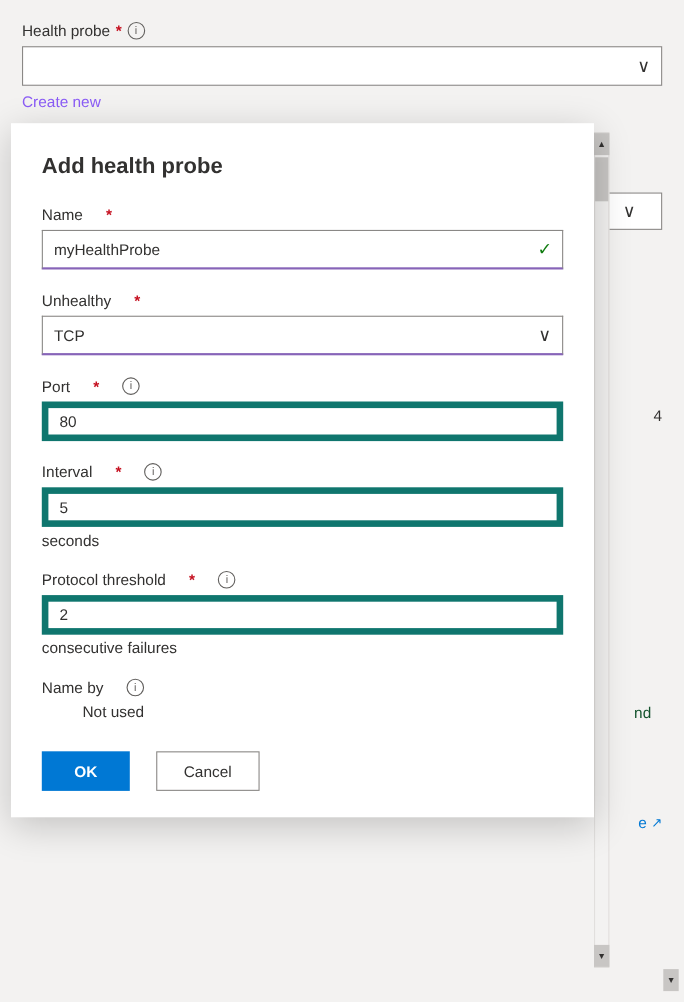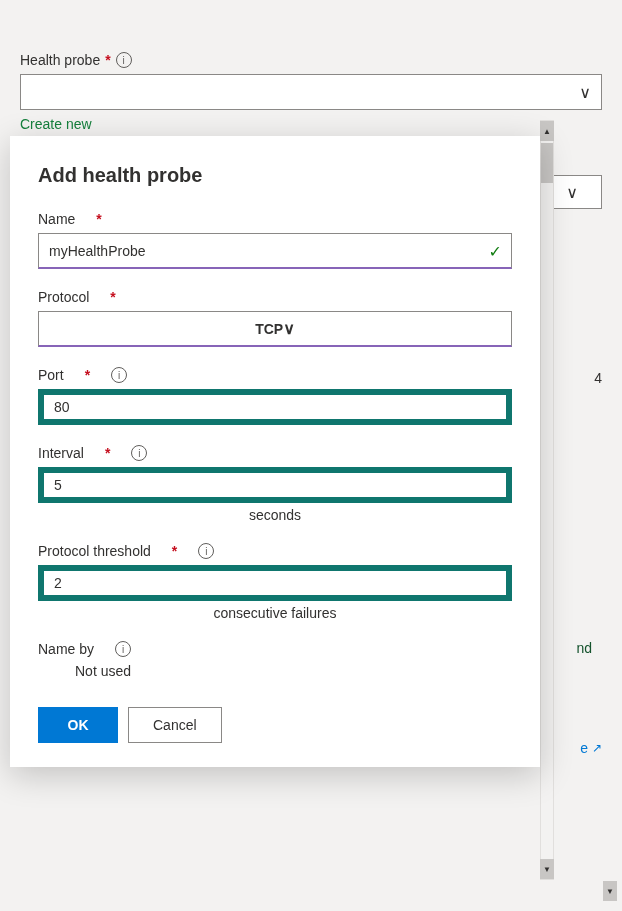--- a/index.html
+++ b/index.html
@@ -24,21 +24,20 @@
     .health-probe-section {
       margin-bottom: 10px;
     }
 
     .field-label {
       font-size: 14px;
       color: #323130;
       margin-bottom: 6px;
       display: flex;
       gap: 5px;
-      margin-top: 32px;
     }
 
     .required-star {
       color: #c50f1f;
       font-weight: bold;
     }
 
     .info-icon {
       display: inline-flex;
       align-items: center;
@@ -65,32 +64,32 @@
       cursor: pointer;
       font-size: 14px;
     }
 
     .dropdown-arrow {
       font-size: 16px;
       color: #323130;
     }
 
     .create-new-link {
-      color: #15803d;
+      color: #8b5cf6;
       font-size: 14px;
       cursor: pointer;
       text-decoration: none;
       display: inline-block;
       margin-top: 6px;
     }
 
     
     .modal-overlay {
       position: absolute;
-      top: 136px;
+      top: 112px;
       left: 10px;
       width: 530px;
       background: white;
       box-shadow: 0 8px 32px rgba(0,0,0,0.2);
       z-index: 100;
       padding: 28px 28px 24px 28px;
     }
 
     .modal-title {
       font-size: 20px;
@@ -142,45 +141,44 @@
       font-size: 16px;
     }
 
     .select-dropdown {
       width: 100%;
       height: 36px;
       border: 1px solid #8a8886;
       background: white;
       display: flex;
       align-items: center;
-      justify-content: center;
+      justify-content: space-between;
       padding: 0 10px;
       cursor: pointer;
       font-size: 14px;
       border-bottom: 2px solid #8764b8;
-      font-weight: bold;
     }
 
     .suffix-text {
-      text-align: center;
+      text-align: left;
       font-size: 14px;
       color: #323130;
       margin-top: 4px;
     }
 
     .used-by-value {
       font-size: 14px;
       color: #323130;
       margin-top: 4px;
       margin-left: 37px;
     }
 
     .modal-buttons {
       display: flex;
-      gap: 10px;
+      gap: 24px;
       margin-top: 28px;
     }
 
     .btn-ok {
       background: #0078d4;
       color: white;
       border: none;
       height: 36px;
       padding: 0 24px;
       font-size: 14px;
@@ -351,21 +349,21 @@
         <span class="required-star">*</span>
       </div>
       <div class="input-with-check">
         <input type="text" class="text-input active-border" value="myHealthProbe" style="">
         <span class="check-icon">✓</span>
       </div>
     </div>
 
     <div class="form-field">
       <div class="form-label">
-        <span>Protocol</span>
+        <span>Unhealthy</span>
         <span class="required-star">*</span>
       </div>
       <div class="select-dropdown">
         <span>TCP</span>
         <span class="dropdown-arrow">∨</span>
       </div>
     </div>
 
     <div class="form-field">
       <div class="form-label">

